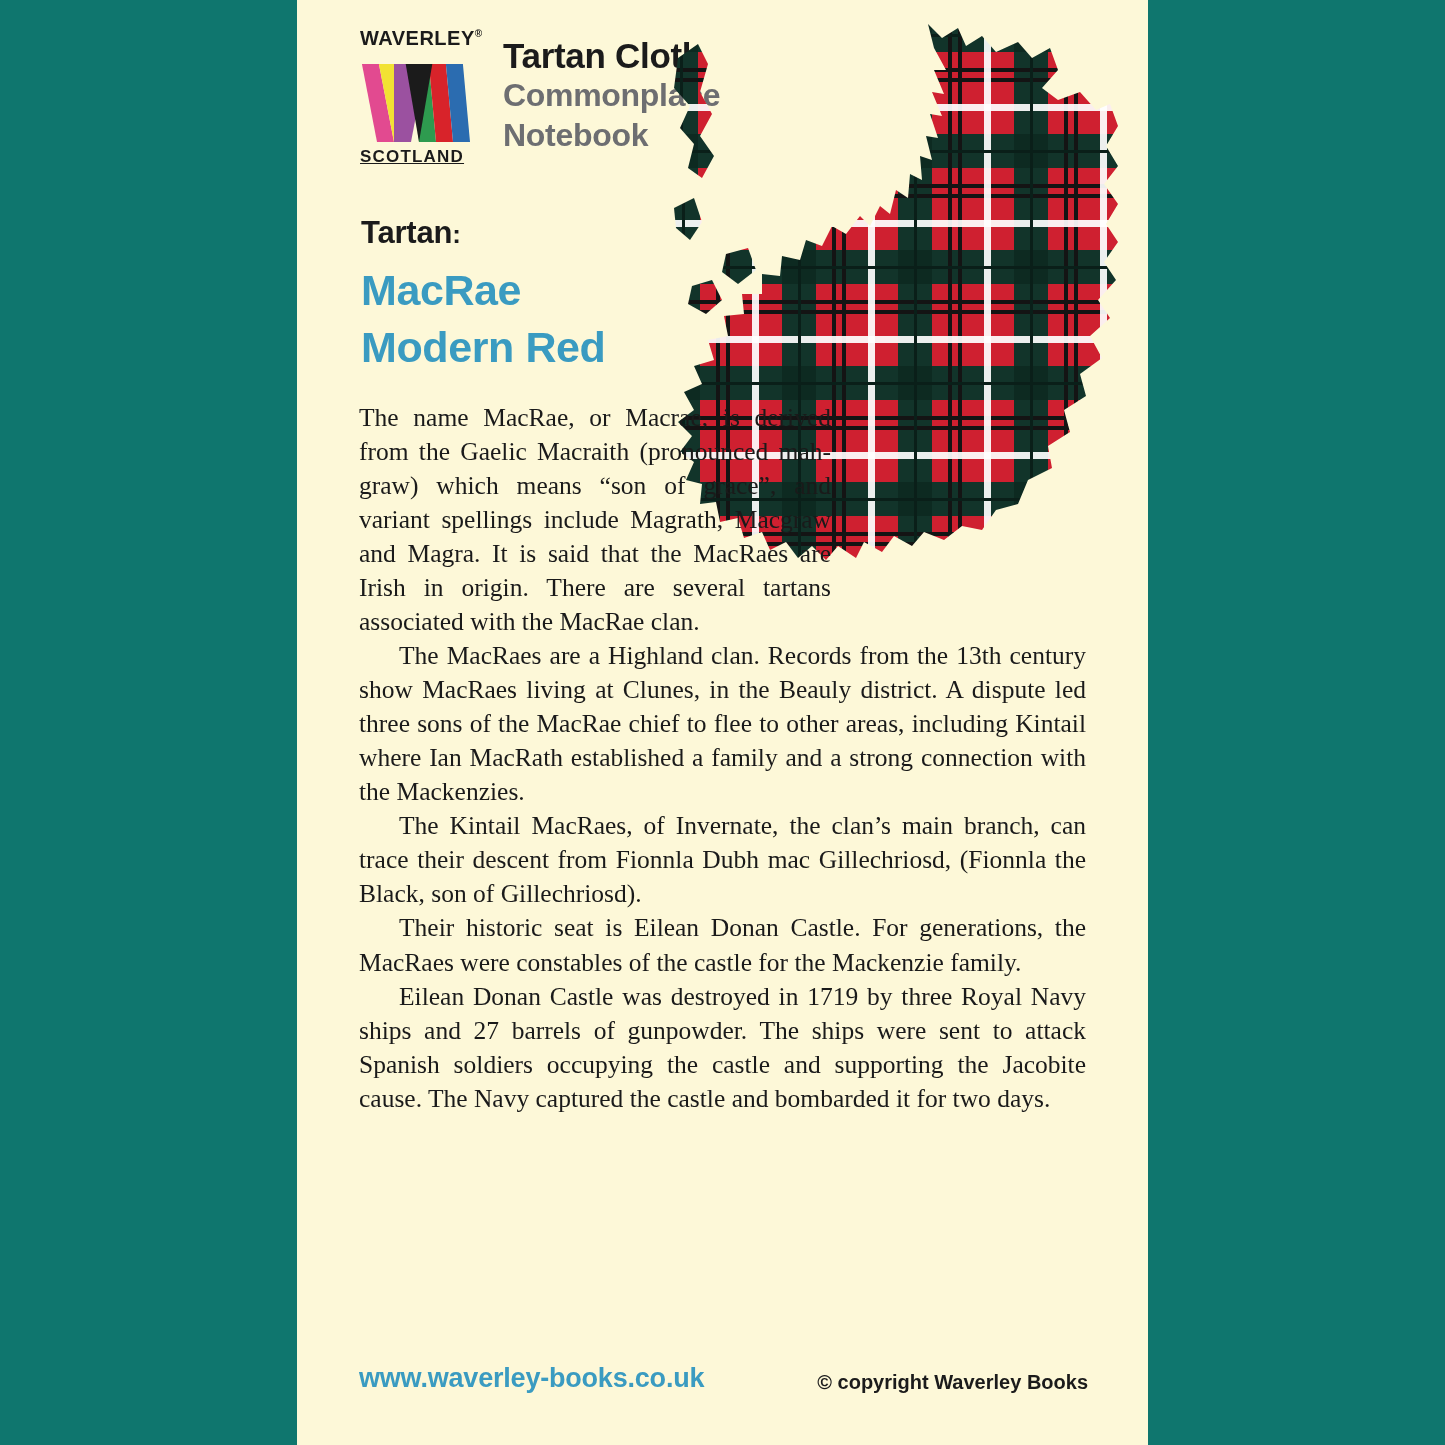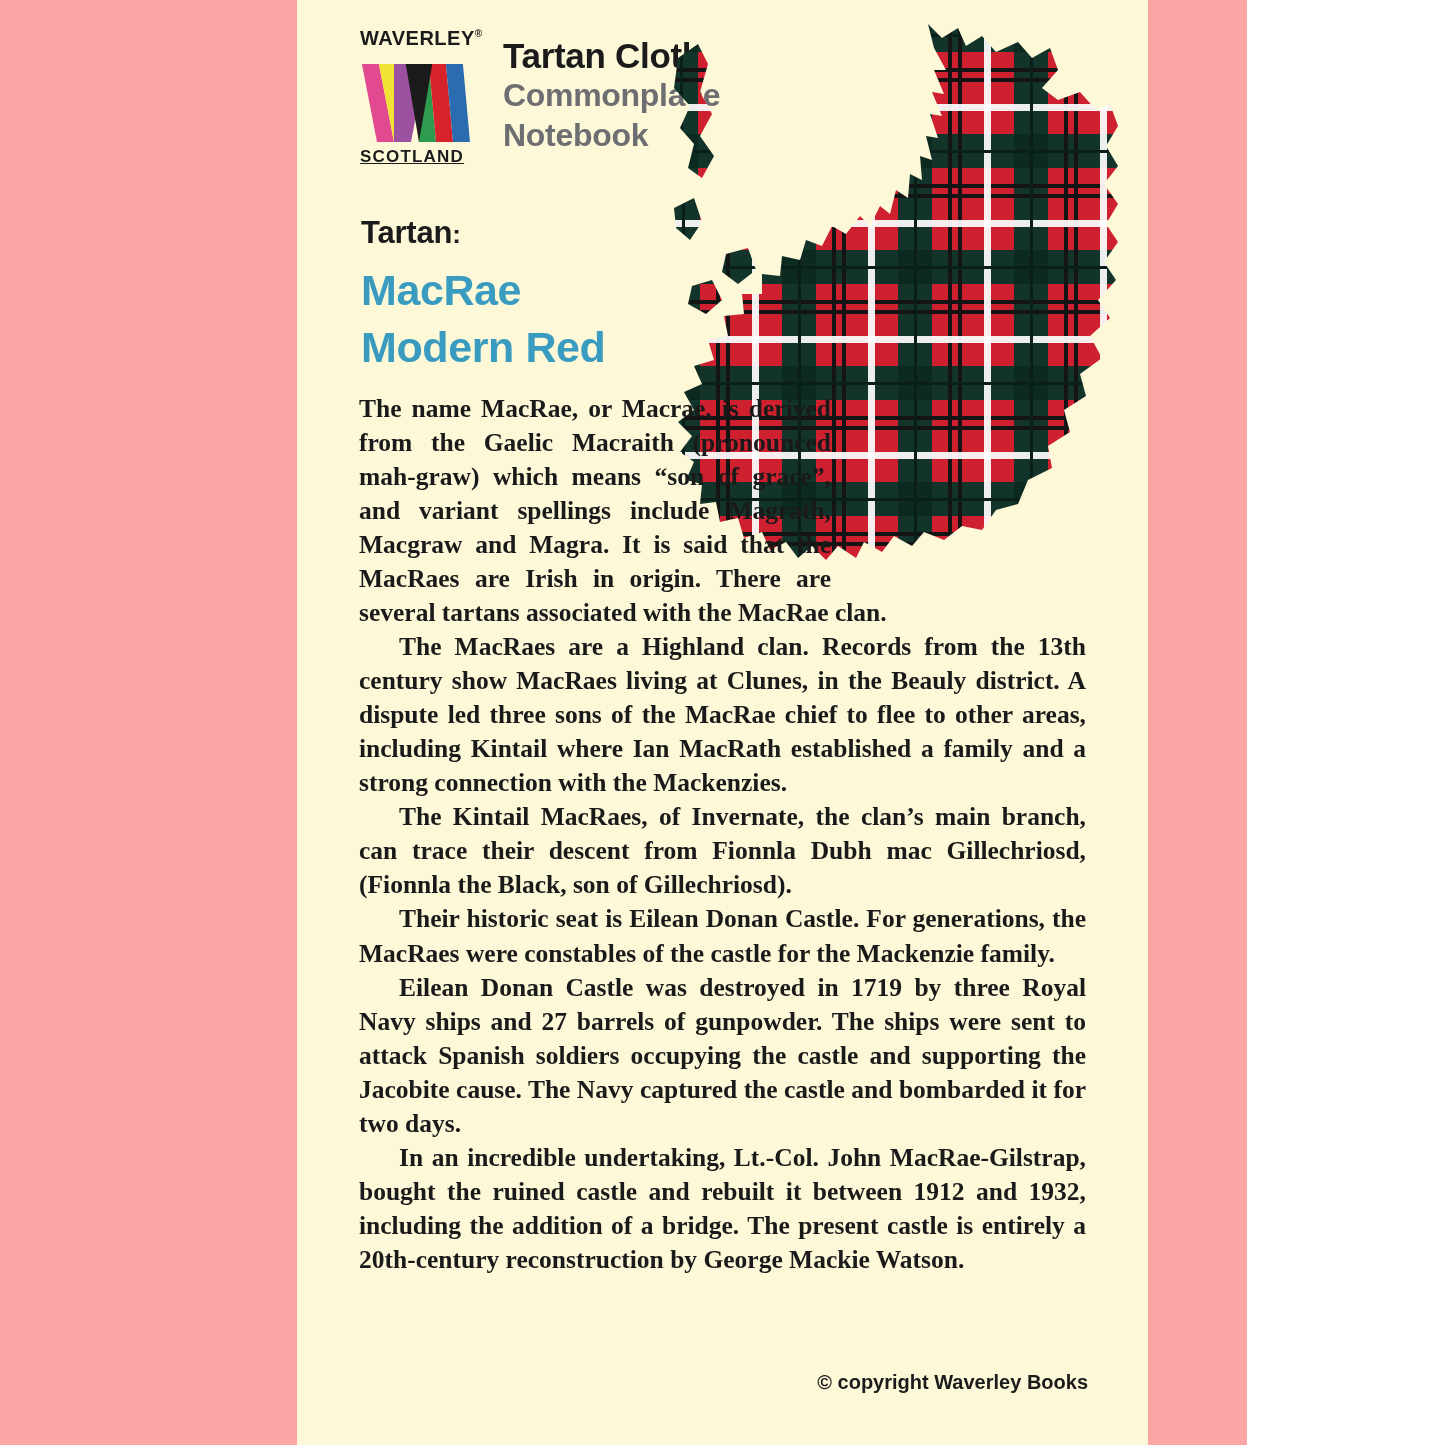--- a/index.html
+++ b/index.html
@@ -8,23 +8,23 @@
     background: #ffffff;
   }
   body {
     width: 1445px;
     height: 1445px;
     font-family: "Liberation Serif", serif;
     overflow: hidden;
   }
   .page {
     position: relative;
-    width: 1247px;
+    width: 1445px;
     height: 1445px;
-    background: #fca5a5;
+    background: #0f766e;
   }
   .card {
     position: absolute;
     left: 297px;
     top: 0;
     width: 851px;
     height: 1445px;
     background: #fdf8d8;
     overflow: hidden;
   }
@@ -130,28 +130,27 @@
     top: 18px;
     width: 470px;
     height: 560px;
   }
   .map-wrap svg { display: block; }
 
   
   .body-text {
     position: absolute;
     left: 62px;
-    top: 392px;
+    top: 401px;
     width: 727px;
     font-family: "Liberation Serif", serif;
     font-size: 25.5px;
     line-height: 1.335;
     color: #1a1a1a;
     text-align: justify;
-    font-weight: bold;
   }
   .body-text p {
     margin: 0;
     text-indent: 40px;
   }
   .body-text p.first {
     text-indent: 0;
   }
   .body-text .wrapbox {
     float: right;
@@ -281,18 +280,18 @@
       </svg>
     </div>
 
     <div class="body-text">
       <div class="wrapbox"></div>
       <p class="first">The name MacRae, or Macrae, is derived from the Gaelic Macraith (pronounced mah-graw) which means “son of grace”, and variant spellings include Magrath, Macgraw and Magra. It is said that the MacRaes are Irish in origin. There are several tartans associated with the MacRae clan.</p>
       <p>The MacRaes are a Highland clan. Records from the 13th century show MacRaes living at Clunes, in the Beauly district. A dispute led three sons of the MacRae chief to flee to other areas, including Kintail where Ian MacRath established a family and a strong connection with the Mackenzies.</p>
       <p>The Kintail MacRaes, of Invernate, the clan’s main branch, can trace their descent from Fionnla Dubh mac Gillechriosd, (Fionnla the Black, son of Gillechriosd).</p>
       <p>Their historic seat is Eilean Donan Castle. For generations, the MacRaes were constables of the castle for the Mackenzie family.</p>
       <p>Eilean Donan Castle was destroyed in 1719 by three Royal Navy ships and 27 barrels of gunpowder. The ships were sent to attack Spanish soldiers occupying the castle and supporting the Jacobite cause. The Navy captured the castle and bombarded it for two days.</p>
-      <p>In an incredible undertaking, Lt.-Col. John MacRae-Gilstrap, bought the ruined castle and rebuilt it between 1912 and 1932, including the addition of a bridge. The present castle is entirely a 20th-century reconstruction by George Mackie Watson.</p>
-    </div>
-
+    </div>
+
+    <div class="footer-url">www.waverley-books.co.uk</div>
     <div class="footer-copy">© copyright Waverley Books</div>
   </div>
 </div>
 
 </body></html>

